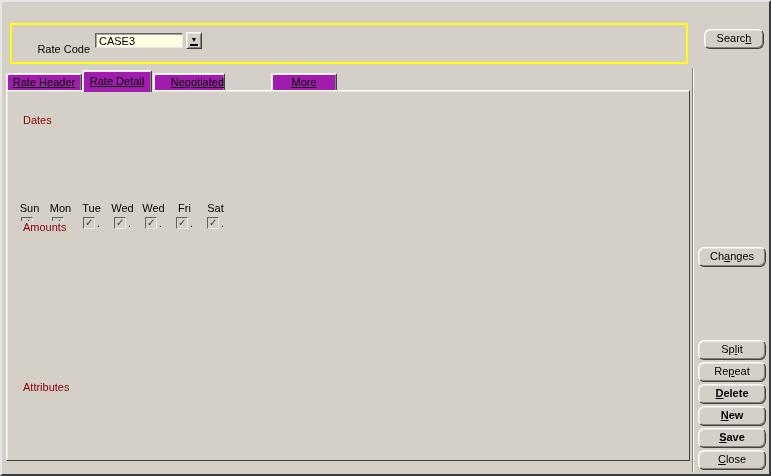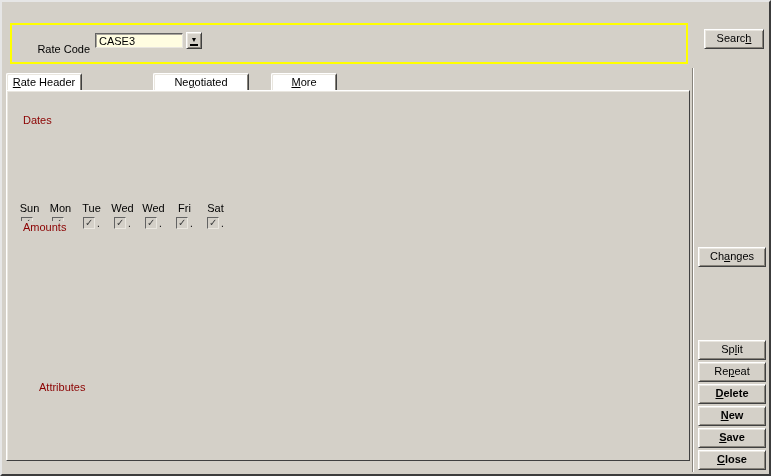--- a/index.html
+++ b/index.html
@@ -15,43 +15,43 @@
   .title-icon { width:13px; height:11px; margin:0 4px 0 3px;
     background:linear-gradient(135deg,#4a6adf 0 28%,#ffd948 28% 62%,#d43c3c 62%);
     border:1px solid #5a1a1a; }
   .title-text { color:#fff; font-weight:bold; font-size:11px; letter-spacing:.2px; }
   .close-btn { position:absolute; right:2px; top:2px; width:15px; height:12px;
     background:#d4d0c8; border:1px solid; border-color:#fff #404040 #404040 #fff;
     font-size:9px; font-weight:bold; line-height:10px; text-align:center; cursor:default; }
   
   .raised { background:#d4d0c8; border:1px solid; border-color:#ffffff #404040 #404040 #ffffff;
     box-shadow:inset 1px 1px 0 #e9e6df, inset -1px -1px 0 #87837b; }
-  .btn { position:absolute; height:20px; font-size:11px; text-align:center; line-height:17px; cursor:default; }
+  .btn { position:absolute; height:20px; font-size:11px; text-align:center; line-height:17px; cursor:default;border-radius:6px; }
   .mn { text-decoration:underline; }
   .field { position:absolute; background:#fff; height:15px; line-height:13px; padding:1px 3px 0 3px;
     border:1px solid; border-color:#636363 #e9e6df #e9e6df #636363; box-shadow:inset 1px 1px 0 #a9a59d;
     white-space:nowrap; overflow:hidden; }
   .field.req { background:#fffde1; }
   .field.num { text-align:right; }
   .lov { position:absolute; width:16px; height:17px; display:flex; align-items:center; justify-content:center; cursor:default; }
   .lov span { font-size:7px; line-height:7px; border-bottom:2px solid #000; padding:0 1px 1px 1px; }
   .calbtn { position:absolute; width:18px; height:17px; display:flex; align-items:center; justify-content:center; cursor:default; }
   .cal-ic { width:12px; height:10px; border:1px solid #000; background-color:#18b018;
     background-image:repeating-linear-gradient(90deg,#000 0 1px,transparent 1px 3px),
                      repeating-linear-gradient(0deg,#000 0 1px,transparent 1px 3px); }
   .lbl { position:absolute; text-align:right; white-space:nowrap; }
   .b { font-weight:bold; }
   .groupbox { position:absolute; border:1px solid #8f8b83; box-shadow:1px 1px 0 #fff, inset 1px 1px 0 #fff; }
   .grouplabel { position:absolute; background:#d4d0c8; color:#8b0000; padding:0 3px; white-space:nowrap; z-index:3; }
   
   .yellow-panel { position:absolute; left:8px; top:21px; width:678px; height:41px; border:2px solid #ffff00; }
   
-  .tab { position:absolute; top:71px; height:18px; background:#ffffff; text-align:center; line-height:17px;
+  .tab { position:absolute; top:71px; height:18px; background:#a21caf; text-align:center; line-height:17px;
     border:1px solid; border-color:#fff #404040 #d4d0c8 #fff; border-radius:2px 2px 0 0;
-    box-shadow:inset 1px 1px 0 #e9e6df, inset -1px 0 0 #87837b; cursor:default; z-index:1; }
+    box-shadow:inset 1px 1px 0 #e9e6df, inset -1px 0 0 #87837b; cursor:default; z-index:1;text-decoration:underline; }
   .tab.active { top:68px; height:22px; z-index:3; line-height:20px; border-bottom:none; }
   .tab-panel { position:absolute; left:4px; top:88px; width:684px; height:371px; background:#d4d0c8;
     border:1px solid; border-color:#fff #404040 #404040 #fff; box-shadow:inset 1px 1px 0 #e9e6df; z-index:2; }
   .vsep { position:absolute; left:690px; top:66px; width:2px; height:404px;
     border-left:1px solid #87837b; border-right:1px solid #fff; }
   
   .days { position:absolute; left:12px; top:200px; display:flex; z-index:3;justify-content:space-between; }
   .day-cell { width:31px; text-align:center; }
   .day-name { display:block; }
   .day-check-row { margin-top:3px; display:flex; align-items:center; justify-content:center; gap:2px; }
@@ -85,21 +85,22 @@
   <div class="yellow-panel"></div>
   <div class="lbl" style="left:18px; top:41px; width:70px;">Rate Code</div>
   <div class="field req" style="left:93px; top:31px; width:88px;">CASE3</div>
   <div class="lov raised" style="left:184px; top:30px;">
       <span>▼</span>
     </div>
 
   <div class="btn raised side-btn" style="top:27px; left:702px; width:60px;"><span>Searc</span><span class="mn">h</span><span></span></div>
 
   <div class="tab" style="left:4px; width:76px;"><span></span><span class="mn">R</span><span>ate Header</span></div>
-  <div class="tab" style="left:151px; width:96px;"><span>Ne</span><span class="mn">g</span><span>otiated</span></div>
+  <div class="tab active" style="left:80px; width:70px;"><span>Ra</span><span class="mn">t</span><span>e Detail</span></div>
+  <div class="tab" style="left:151px; width:72px;text-align:right;"><span>Ne</span><span class="mn">g</span><span>otiated</span></div>
   <div class="tab" style="left:224px; width:66px;margin-left:45px;"><span></span><span class="mn">M</span><span>ore</span></div>
 
   <div class="tab-panel"></div>
   <div class="vsep"></div>
 
   <div class="groupbox" style="left:12px; top:118px; width:322px; height:96px;"></div>
   <div class="grouplabel" style="left:18px; top:112px;">Dates</div>
 
   <div class="lbl" style="left:12px; top:132px; width:86px;">Season Code</div>
   <div class="field" style="left:104px; top:130px; width:88px;"></div>
@@ -192,21 +193,21 @@
   <div class="lbl b" style="left:180px; top:234px; width:72px;">1 Child</div>
   <div class="field num" style="left:256px; top:232px; width:66px;"></div>
   <div class="lbl" style="left:180px; top:252px; width:72px;">2 Children</div>
   <div class="field num" style="left:256px; top:250px; width:66px;"></div>
   <div class="lbl" style="left:180px; top:269px; width:72px;">3 Children</div>
   <div class="field num" style="left:256px; top:267px; width:66px;"></div>
   <div class="lbl" style="left:180px; top:287px; width:72px;">4 Children</div>
   <div class="field num" style="left:256px; top:285px; width:66px;"></div>
 
   <div class="groupbox" style="left:12px; top:385px; width:333px; height:68px;"></div>
-  <div class="grouplabel" style="left:18px; top:379px;margin-left:16px;">Attributes</div>
+  <div class="grouplabel" style="left:18px; top:379px;">Attributes</div>
 
   <div class="lbl" style="left:12px; top:399px; width:85px;">Market</div>
   <div class="field" style="left:101px; top:397px; width:77px;"></div>
   <div class="lov raised" style="left:181px; top:396px;">
       <span>▼</span>
     </div>
   <div class="lbl" style="left:202px; top:399px; width:42px;">Source</div>
   <div class="field" style="left:248px; top:397px; width:70px;"></div>
   <div class="lov raised" style="left:321px; top:396px;">
       <span>▼</span>
@@ -296,15 +297,15 @@
       <div class="sb-arrow sb-down raised">▼</div>
     </div>
   </div>
 
   <div class="btn raised side-btn" style="top:245px;"><span>Ch</span><span class="mn">a</span><span>nges</span></div>
   <div class="btn raised side-btn" style="top:338px;"><span>Sp</span><span class="mn">l</span><span>it</span></div>
   <div class="btn raised side-btn" style="top:360px;"><span>Re</span><span class="mn">p</span><span>eat</span></div>
   <div class="btn raised side-btn" style="top:382px; font-weight:bold;"><span></span><span class="mn">D</span><span>elete</span></div>
   <div class="btn raised side-btn" style="top:404px; font-weight:bold;"><span></span><span class="mn">N</span><span>ew</span></div>
   <div class="btn raised side-btn" style="top:426px; font-weight:bold;"><span></span><span class="mn">S</span><span>ave</span></div>
-  <div class="btn raised side-btn" style="top:448px;font-weight:bold;"><span></span><span class="mn">C</span><span>lose</span></div>
+  <div class="btn raised side-btn" style="top:448px;"><span></span><span class="mn">C</span><span>lose</span></div>
 
 </div>
 
 </body></html>

